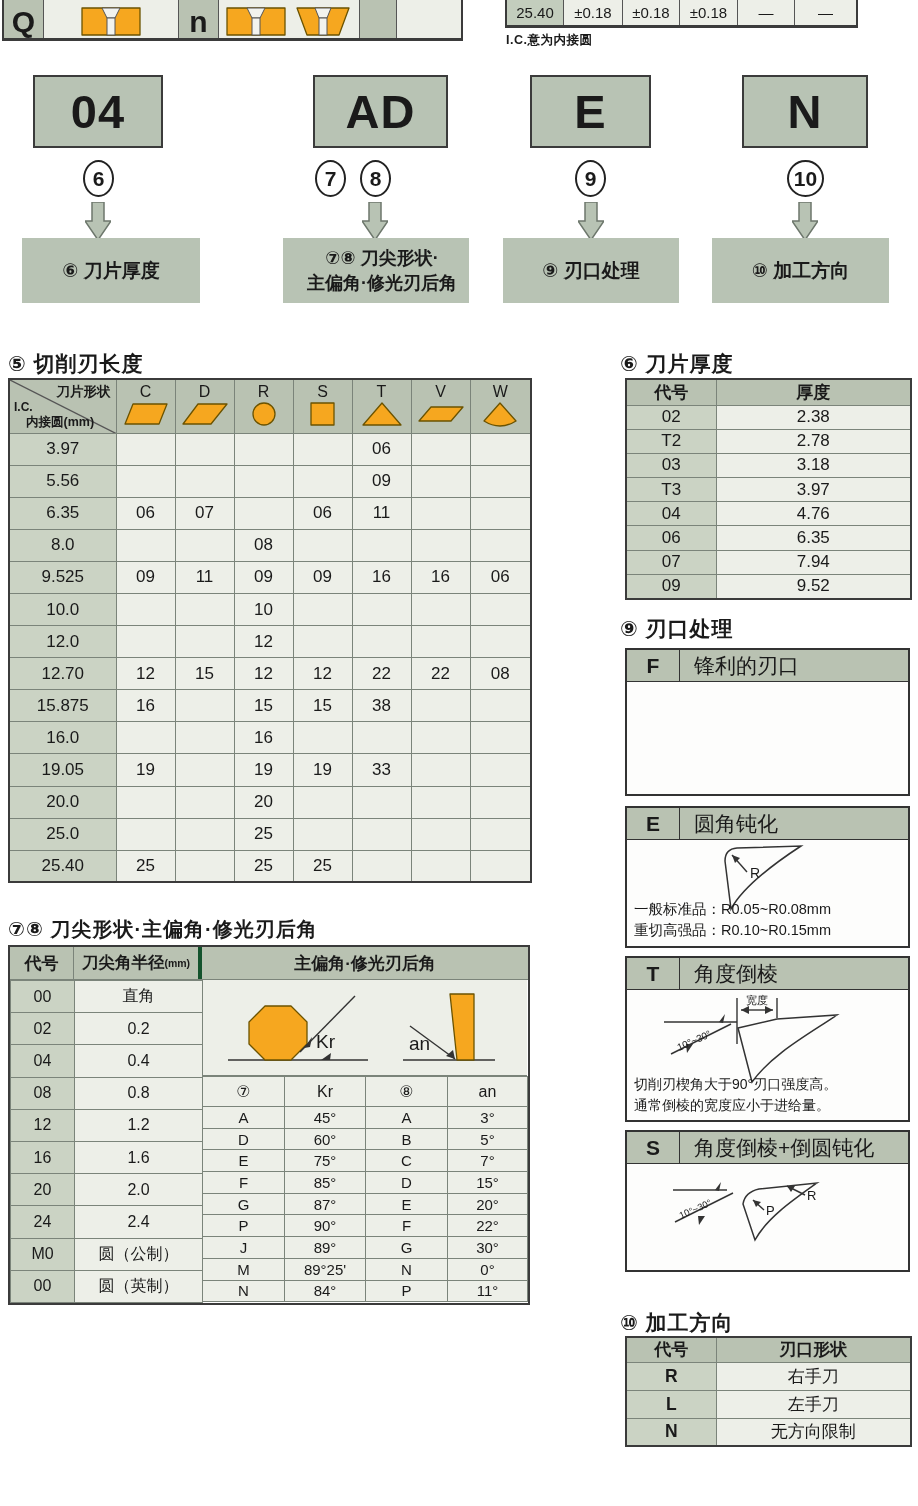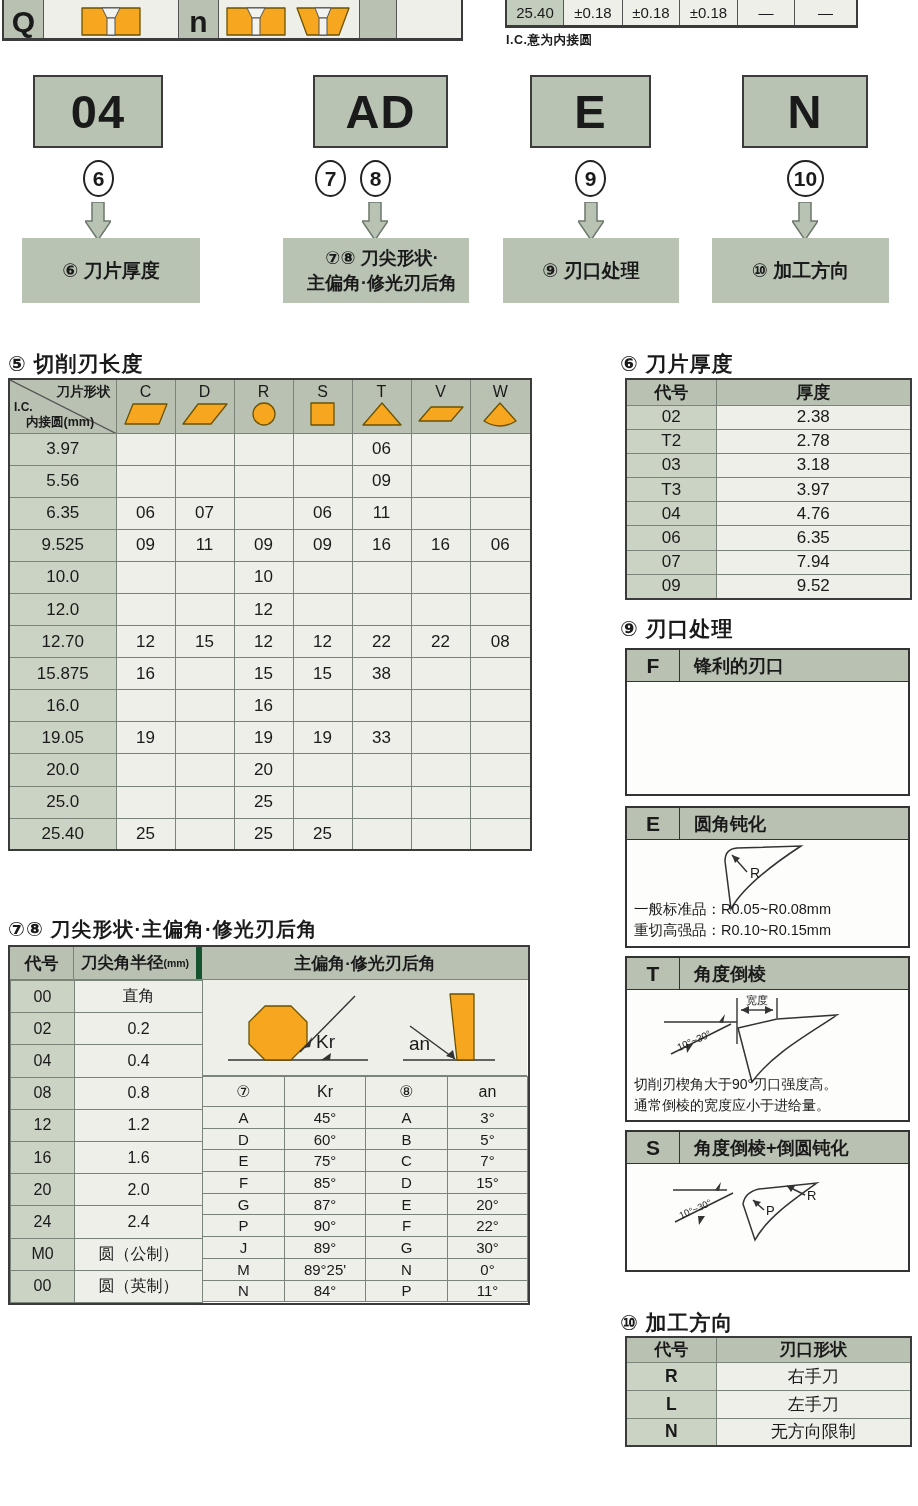--- a/index.html
+++ b/index.html
@@ -49,36 +49,36 @@
 .shl{font-size:16px;line-height:1.1;margin-top:2px}
 .oshape{fill:var(--orange);stroke:#6b5300;stroke-width:1.3;stroke-linejoin:round}
 .sec6{left:625px;top:378px;width:285px}
 .sec6 thead tr{height:26px}.sec6 tbody tr{height:24.2px}
 .sec6 td,.sec6 th{font-size:17px}.sec6 th{font-weight:bold}
 
 .s78{position:absolute;left:8px;top:945px;width:522px;height:360px;border:2.5px solid #3b3b3b}
 .hrow{display:flex;height:33px;background:var(--hdrbg);border-bottom:1px solid #7b847a}
 .hrow>div{display:flex;align-items:center;justify-content:center;font-weight:bold}
 .h-code{width:64px;border-right:1px solid #7b847a;font-size:17px}
-.h-rad{width:128px;border-right:6px solid #14532d;font-size:16.5px}
+.h-rad{width:128px;border-right:4px solid #14532d;font-size:16.5px}
 .h-rad .sm{font-size:10.5px}
 .h-right{flex:1;font-size:17px}
 .l78{position:absolute;left:0;top:33px;width:192px;height:322px;border-collapse:collapse;table-layout:fixed}
 .l78 td{border:1px solid #7b847a;text-align:center;font-size:16px;padding:0}
 .l78 tr{height:32.2px}
 .diag{position:absolute;left:192px;top:33px;width:325px;height:96px;background:var(--litebg);border-left:1px solid #7b847a;border-bottom:1px solid #7b847a}
 .r78{position:absolute;left:192px;top:129px;width:325px;height:226px;border-collapse:collapse;table-layout:fixed}
 .r78 td,.r78 th{border:1px solid #7b847a;text-align:center;padding:0;font-weight:normal;background:var(--litebg)}
 .r78 thead tr{height:30px}.r78 thead th{font-size:16px}
 .r78 tbody tr{height:21.7px}.r78 tbody td{font-size:15px}
 
 .blk{position:absolute;left:625px;width:285px;border:2px solid #333;background:#fdfdfc}
 .bh{display:flex;height:32px;border-bottom:1.5px solid #333}
 .bletter{width:53px;background:var(--hdrbg);border-right:1.5px solid #333;display:flex;align-items:center;justify-content:center;font-size:21px;font-weight:bold}
-.bname{flex:1;background:var(--hdrbg);display:flex;align-items:center;padding-left:14px;font-size:18px;font-weight:bold}
+.bname{flex:1;background:var(--hdrbg);display:flex;align-items:center;padding-left:14px;font-size:21px;font-weight:normal}
 .bbody{position:relative;height:calc(100% - 32px)}
 .dsvg{position:absolute}
 .dln{stroke:#333;stroke-width:1.4;fill:none}
 .blade{fill:#fdfdfc;stroke:#333;stroke-width:1.5}
 .ah{fill:#333}
 .bcap{position:absolute;left:7px;right:2px;bottom:4px;font-size:14px;line-height:1.5}
 .bcap.e{font-size:14.5px}
 svg text{font-family:"Liberation Sans","DejaVu Sans",sans-serif;fill:#1a1a1a}
 .sec10{left:625px;top:1336px;width:285px}
 .sec10 thead tr{height:25px}.sec10 tbody tr{height:28px}
@@ -237,20 +237,30 @@
           <td class="codecol">6.35</td>
           <td class="datacell">06</td>
           <td class="datacell">07</td>
           <td class="datacell"></td>
           <td class="datacell">06</td>
           <td class="datacell">11</td>
           <td class="datacell"></td>
           <td class="datacell"></td>
         </tr>
         <tr>
+          <td class="codecol">8.0</td>
+          <td class="datacell"></td>
+          <td class="datacell"></td>
+          <td class="datacell">08</td>
+          <td class="datacell"></td>
+          <td class="datacell"></td>
+          <td class="datacell"></td>
+          <td class="datacell"></td>
+        </tr>
+        <tr>
           <td class="codecol">9.525</td>
           <td class="datacell">09</td>
           <td class="datacell">11</td>
           <td class="datacell">09</td>
           <td class="datacell">09</td>
           <td class="datacell">16</td>
           <td class="datacell">16</td>
           <td class="datacell">06</td>
         </tr>
         <tr>

